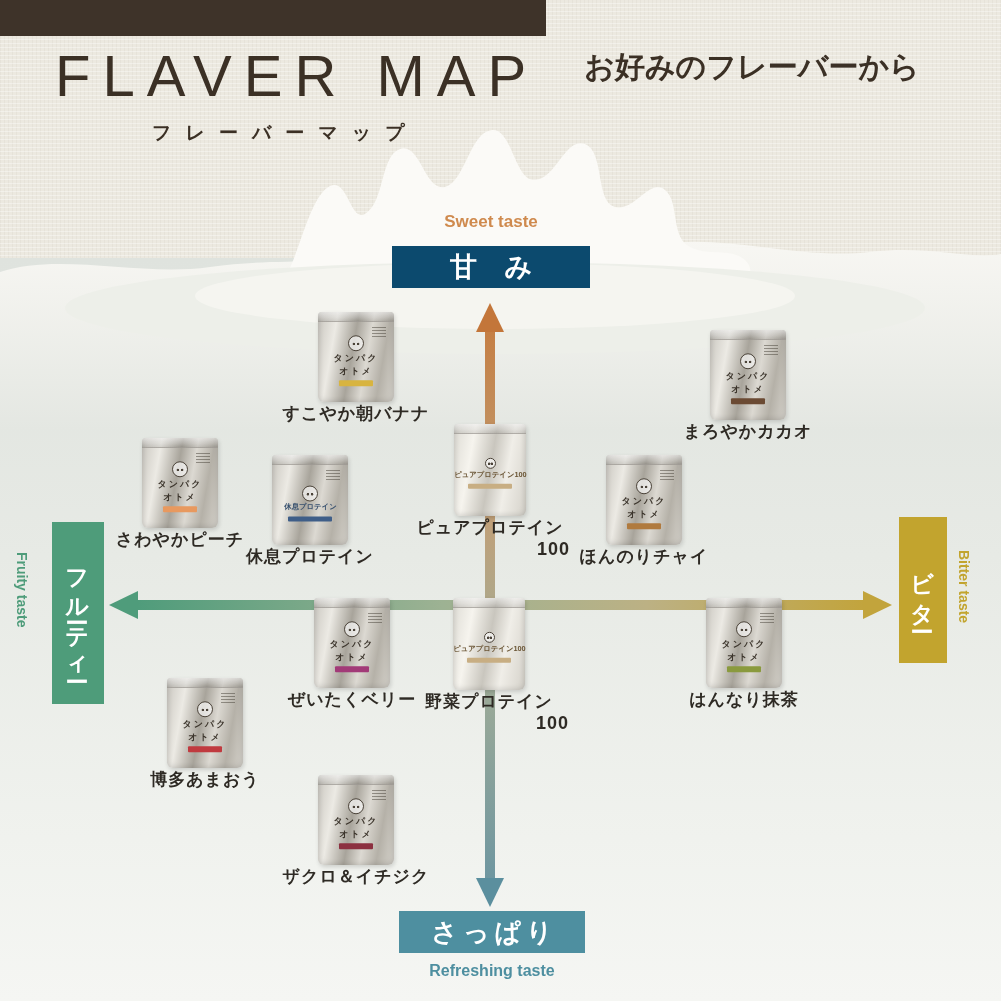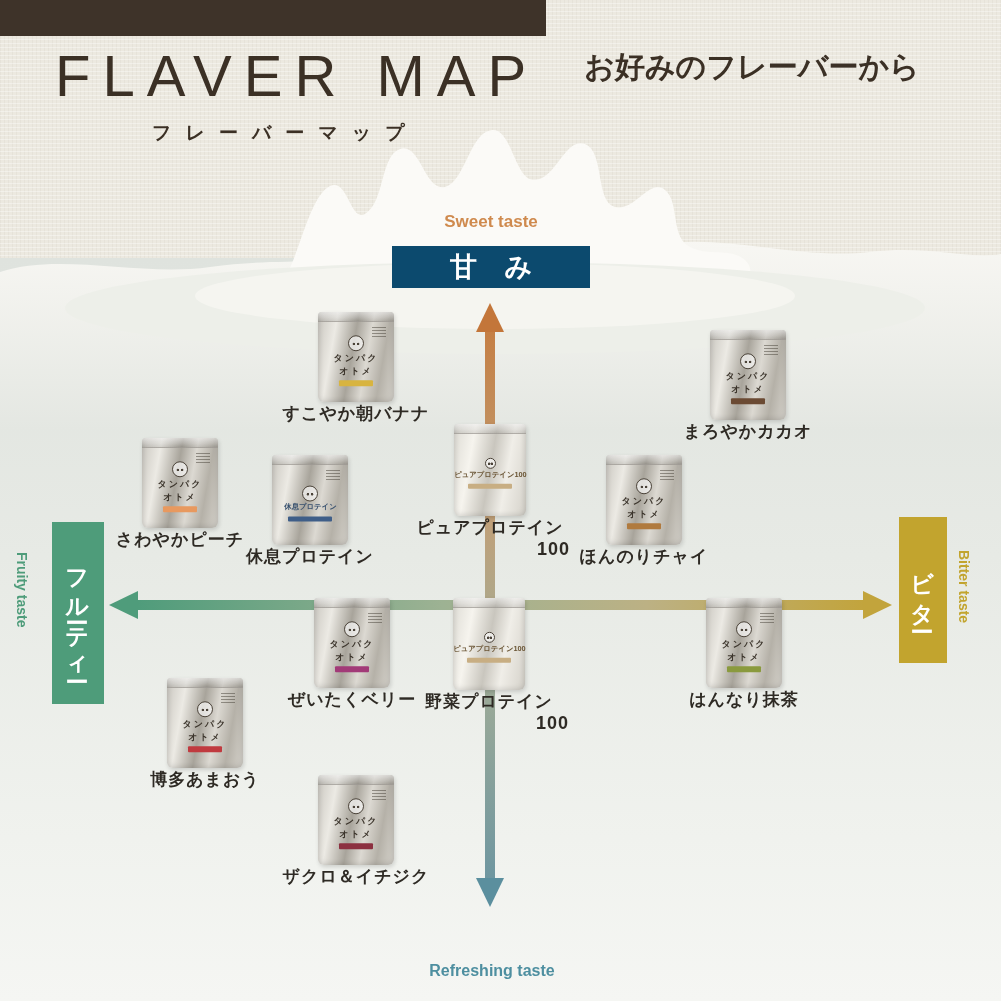--- a/index.html
+++ b/index.html
@@ -134,20 +134,21 @@
 
   <div class="axis-v"></div>
   <div class="arrow-up"></div>
   <div class="arrow-down"></div>
   <div class="axis-h"></div>
   <div class="arrow-left"></div>
   <div class="arrow-right"></div>
 
   <div class="en en-sweet">Sweet taste</div>
   <div class="lbl lbl-sweet">甘 み</div>
+  <div class="lbl lbl-refresh">さっぱり</div>
   <div class="en en-refresh">Refreshing taste</div>
   <div class="en en-fruity">Fruity taste</div>
   <div class="lbl lbl-fruity">フルーティー</div>
   <div class="lbl lbl-bitter">ビター</div>
   <div class="en en-bitter">Bitter taste</div>
 
   <div class="product" style="left:276px;top:312px">
     <div class="pouch">
       <div class="pouch-seal"></div>
       <div class="pouch-print"></div>

